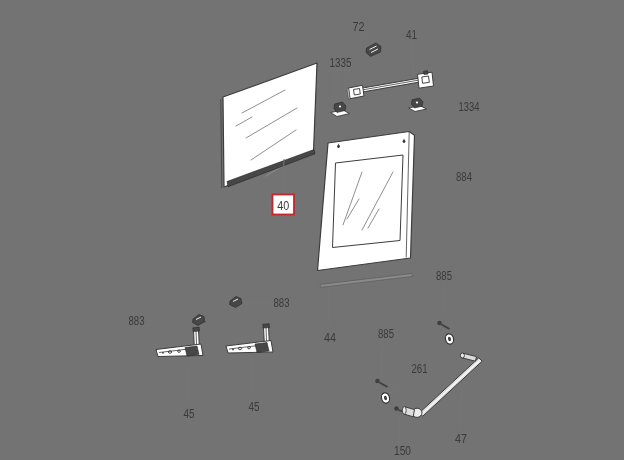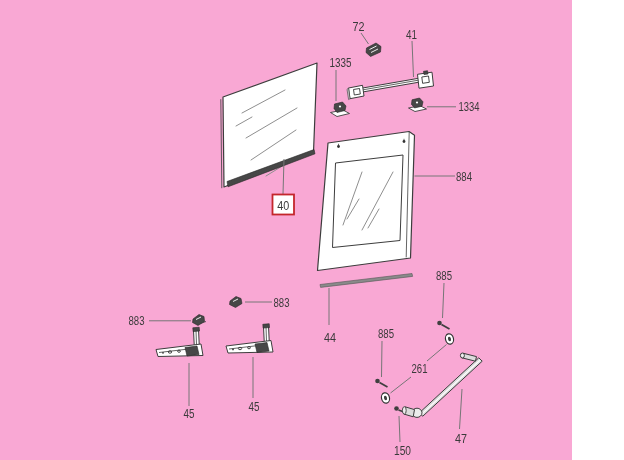--- a/index.html
+++ b/index.html
@@ -1,16 +1,16 @@
 <!DOCTYPE html>
 <html><head>
 <meta charset="utf-8">
 <style>
   html,body{margin:0;padding:0;background:#ffffff;}
-  .page{width:572px;height:460px;background:#f9a8d4;position:relative;overflow:hidden;
+  .page{width:624px;height:460px;background:#737373;position:relative;overflow:hidden;
         font-family:"Liberation Sans",sans-serif;}
   svg{display:block;}
   svg text{font-family:"Liberation Sans",sans-serif;font-size:12px;fill:#3a3a3a;text-anchor:middle;}
   .outline{fill:#ffffff;stroke:#3d3d3d;stroke-width:1.2;stroke-linejoin:round;}
   .thin{fill:none;stroke:#3d3d3d;stroke-width:0.8;}
   .refl{fill:none;stroke:#8f8f8f;stroke-width:1;stroke-linecap:round;}
   .dark{fill:#474747;stroke:#262626;stroke-width:0.6;stroke-linejoin:round;}
   .leader{fill:none;stroke:#767676;stroke-width:1;}
   .metal{fill:#dcdcdc;stroke:#3d3d3d;stroke-width:1;stroke-linejoin:round;}
   .hole{fill:none;stroke:#333333;stroke-width:0.9;}

